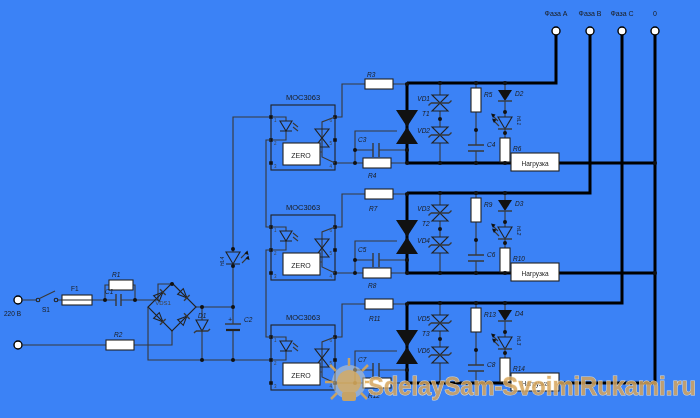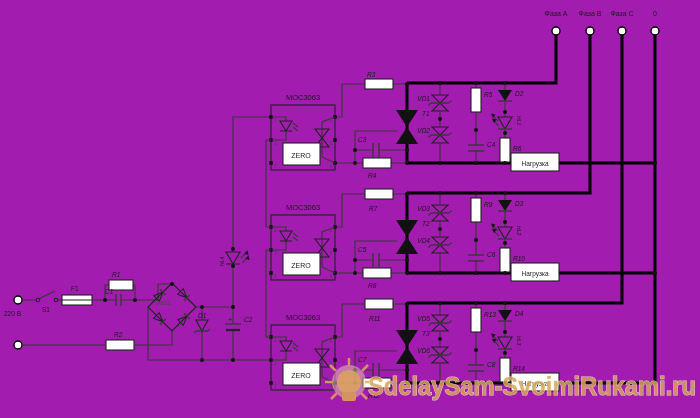--- a/index.html
+++ b/index.html
@@ -1,16 +1,16 @@
 <!DOCTYPE html>
 <html><head>
 <meta charset="utf-8">
 <style>
   html,body{margin:0;padding:0;background:#fff;}
-  #stage{position:relative;width:700px;height:418px;background:#a21caf;overflow:hidden;}
+  #stage{position:relative;width:700px;height:418px;background:#3b82f6;overflow:hidden;}
   svg{position:absolute;left:0;top:0;}
   text{font-family:"Liberation Sans",sans-serif;fill:#1a1a1a;}
   .w{stroke:#383838;stroke-width:1.1;fill:none;}
   .p2{stroke:#383838;stroke-width:1.4;fill:none;}
   .bus{stroke:#000;stroke-width:3;fill:none;}
   .comp{fill:#fff;stroke:#222;stroke-width:1.1;}
   .sym{fill:none;stroke:#222;stroke-width:1.1;}
   .fil{fill:#111;stroke:none;}
   .dot{fill:#111;stroke:none;}
   .term{fill:#fff;stroke:#000;stroke-width:1.4;}

